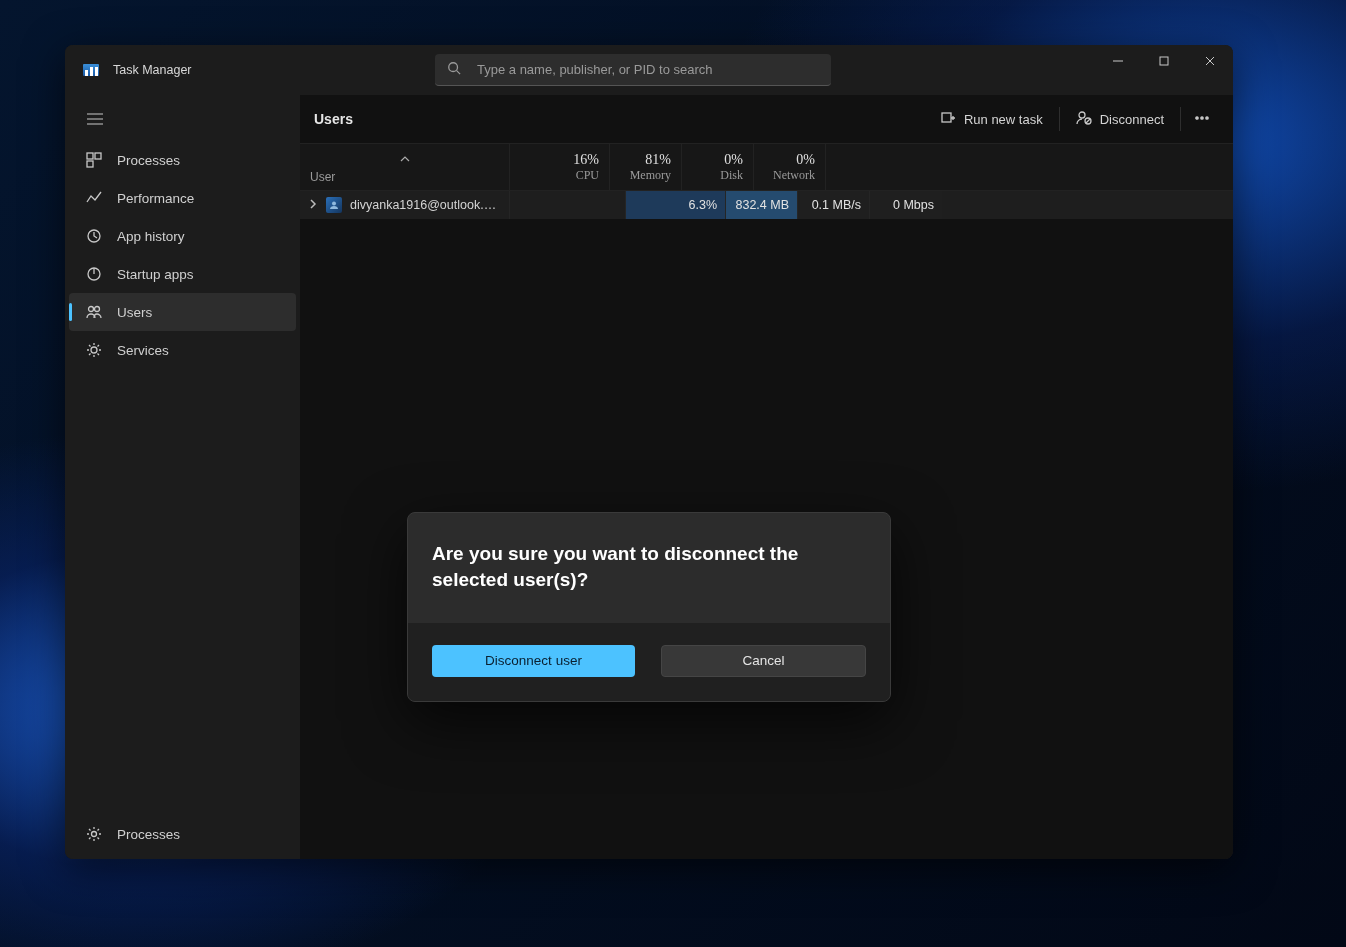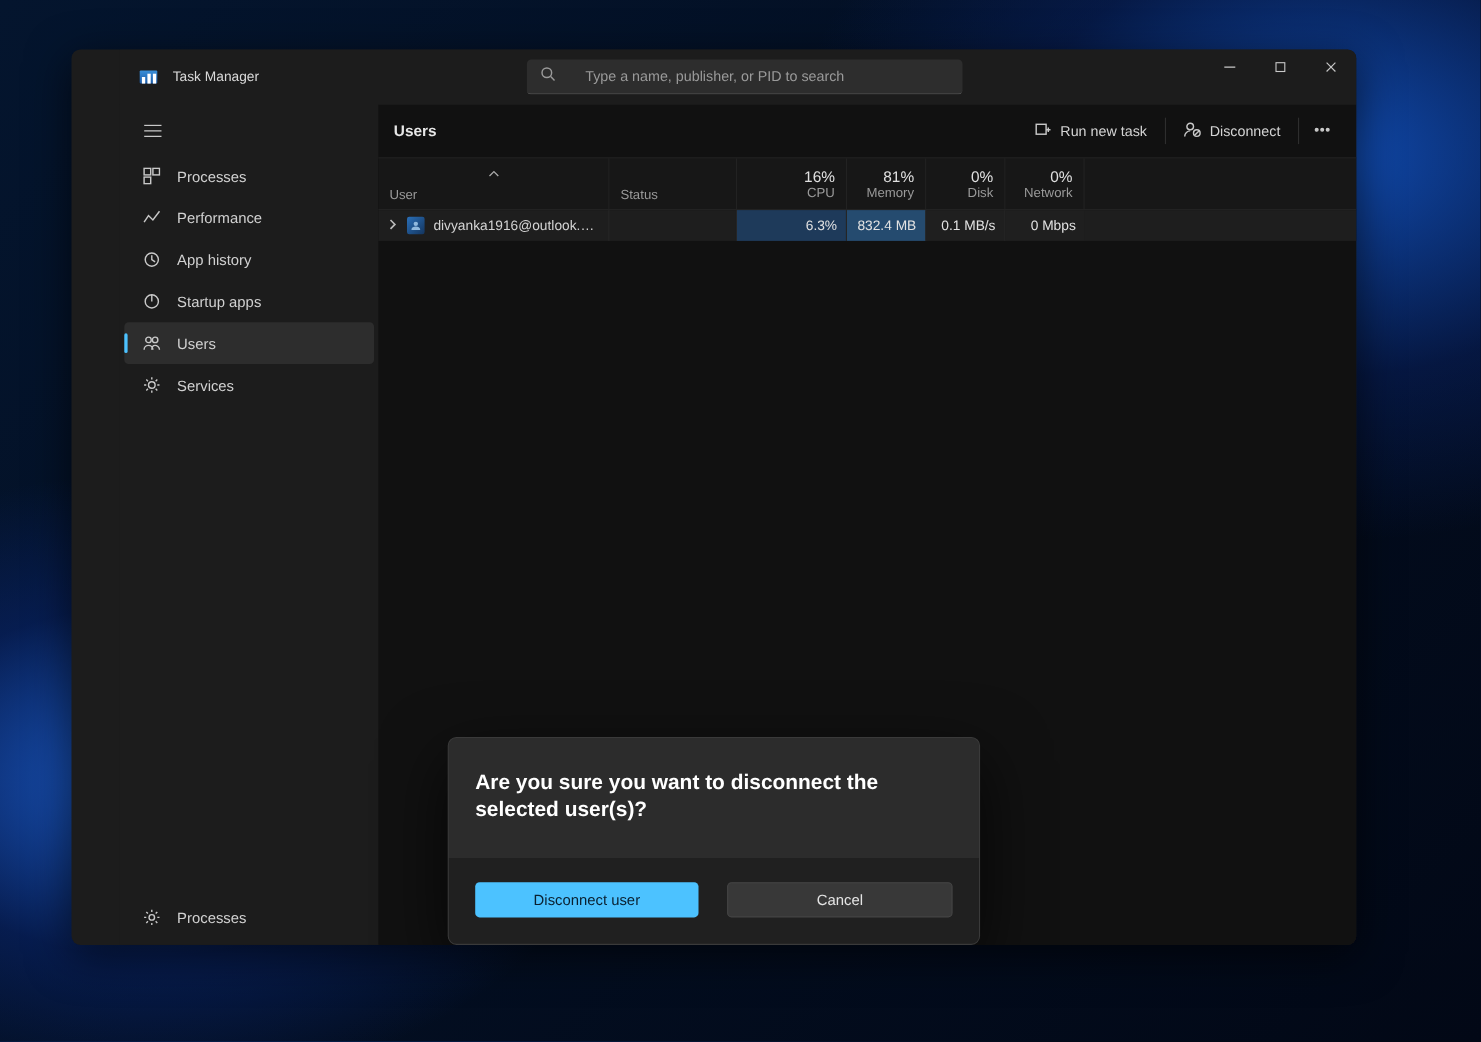--- a/index.html
+++ b/index.html
@@ -13,21 +13,21 @@
   .desktop {
     position: relative; width: 1346px; height: 947px;
     background:
       radial-gradient(ellipse 600px 400px at 10% 75%, rgba(30,100,220,0.9) 0%, rgba(10,40,120,0.5) 40%, transparent 70%),
       radial-gradient(ellipse 700px 500px at 90% 15%, rgba(20,90,210,0.8) 0%, rgba(10,40,120,0.4) 40%, transparent 70%),
       linear-gradient(135deg, #04152e 0%, #020816 100%);
   }
   .window {
     position: absolute; left: 65px; top: 45px; width: 1168px; height: 814px;
     background: #1c1c1c; border-radius: 8px; box-shadow: 0 10px 40px rgba(0,0,0,0.6);
-    display: flex; flex-direction: column; overflow: hidden; padding-left: 44px;
+    display: flex; flex-direction: column; overflow: hidden;
   }
   
   .titlebar {
     height: 50px; display: flex; align-items: center; position: relative;
     background: #1c1c1c;
   }
   .app-icon {
     width: 16px; height: 12px; margin-left: 18px; margin-right: 14px;
     background: linear-gradient(#3a8fd8, #1a5aa8); border-radius: 1px; position: relative;
   }
@@ -35,21 +35,21 @@
   .app-icon::after   { content:""; position:absolute; bottom:0; left:7px; width:3px; height:9px; background:#fff; box-shadow:5px 0 0 -3px #fff, 5px 0 0 0 #fff; }
   .app-title { color: #d8d8d8; font-size: 12.5px; }
   .search {
     position: absolute; left: 370px; top: 9px; width: 396px; height: 32px;
     background: #2d2d2d; border-radius: 4px; border-bottom: 1px solid #555;
     display: flex; align-items: center; padding: 0 12px;
   }
   .search svg { width: 14px; height: 14px; fill: none; stroke: #9a9a9a; stroke-width: 1.5; }
   .search input {
     flex: 1; background: transparent; border: none; outline: none; color: #0ea5e9;
-    font-size: 13px; margin-left: 27px; font-family: inherit;
+    font-size: 13px; margin-left: 16px; font-family: inherit;
   }
   .search input::placeholder { color: #9a9a9a; }
   .win-controls { position: absolute; right: 0; top: 0; display: flex; }
   .win-btn {
     width: 46px; height: 32px; display: flex; align-items: center; justify-content: center;
     color: #c8c8c8; cursor: pointer;
   }
   .win-btn svg { width: 12px; height: 12px; fill: none; stroke: currentColor; stroke-width: 1; }
   
   .body { flex: 1; display: flex; }
@@ -92,21 +92,21 @@
   .tbtn svg { width:16px; height:16px; fill:none; stroke:#c8c8c8; stroke-width:1.3; }
   .tdivider { width:1px; height:24px; background:#2e2e2e; margin:0 4px; }
   .more { width:34px; justify-content:center; }
   
   .table { display:flex; flex-direction:column; }
   .thead { display:flex; height:48px; background:#171717; border-top:1px solid #222; border-bottom:1px solid #222; }
   .th { display:flex; flex-direction:column; justify-content:center; border-right:1px solid #222; padding:0 10px; }
   .th.user { width:210px; justify-content:flex-end; padding-bottom:6px; position:relative; }
   .th.user .sort { position:absolute; top:4px; left:50%; transform:translateX(-50%); }
   .th.status { width:116px; justify-content:flex-end; padding-bottom:6px; }
-  .th.metric { text-align:right; }
+  .th.metric { text-align:right;font-family:Liberation Serif, serif; }
   .th.cpu { width:100px; } .th.mem { width:72px; } .th.disk { width:72px; } .th.net { width:72px; }
   .th .pct { color:#e0e0e0; font-size:14px; text-align:right; }
   .th .lbl { color:#9a9a9a; font-size:12px; }
   .th.metric .lbl { text-align:right; }
   .th.filler { flex:1; border-right:none; }
   .trow { display:flex; height:28px; background:#1e1e1e; align-items:stretch; }
   .td { display:flex; align-items:center; border-right:1px solid #252525; padding:0 8px; font-size:12.5px; color:#d4d4d4; }
   .td.user { width:210px; gap:8px; }
   .td.user .chev { cursor:pointer; }
   .td.user .chev svg { width:10px; height:10px; fill:none; stroke:#bbb; stroke-width:1.5; }
@@ -115,21 +115,21 @@
   .td.user .uname { overflow:hidden; text-overflow:ellipsis; white-space:nowrap; flex:1; }
   .td.status { width:116px; }
   .td.metric { justify-content:flex-end; color:#e2e2e2; }
   .td.cpu { width:100px; background:#1e3a5a; }
   .td.mem { width:72px; background:#254b6f; }
   .td.disk { width:72px; background:#1f1f1f; }
   .td.net { width:72px; background:#1f1f1f; border-right:none; }
   
   .dialog-backdrop {
     position:absolute; left:0; top:0; right:0; bottom:0;
-    display:flex; align-items:flex-end; justify-content:center;
+    display:flex; align-items:center; justify-content:center;
   }
   .dialog {
     margin-top: 310px;
     width: 484px; background:#2c2c2c; border-radius:8px; overflow:hidden;
     box-shadow: 0 20px 60px rgba(0,0,0,0.7); border:1px solid #3a3a3a;
   }
   .dialog-body { padding: 28px 24px 30px 24px; }
   .dialog-title { color:#fff; font-size:19px; font-weight:600; line-height:1.35; }
   .dialog-actions {
     background:#202020; padding:22px 24px 24px 24px; display:flex; gap:26px;
@@ -293,23 +293,20 @@
           </div>
         </div>
 
         <div class="table">
           <div class="thead">
             <div class="th user">
               <span class="sort"><svg width="10" height="6" viewBox="0 0 10 6">
                     <polyline points="1,5 5,1 9,5" fill="none" stroke="#aaa" stroke-width="1.2"></polyline>
                   </svg></span>
               <span class="lbl">User</span>
-            </div>
-            <div class="th status">
-              <span class="lbl">Status</span>
             </div>
             <div class="th metric cpu">
               <span class="pct">16%</span>
               <span class="lbl">CPU</span>
             </div>
             <div class="th metric mem">
               <span class="pct">81%</span>
               <span class="lbl">Memory</span>
             </div>
             <div class="th metric disk">

